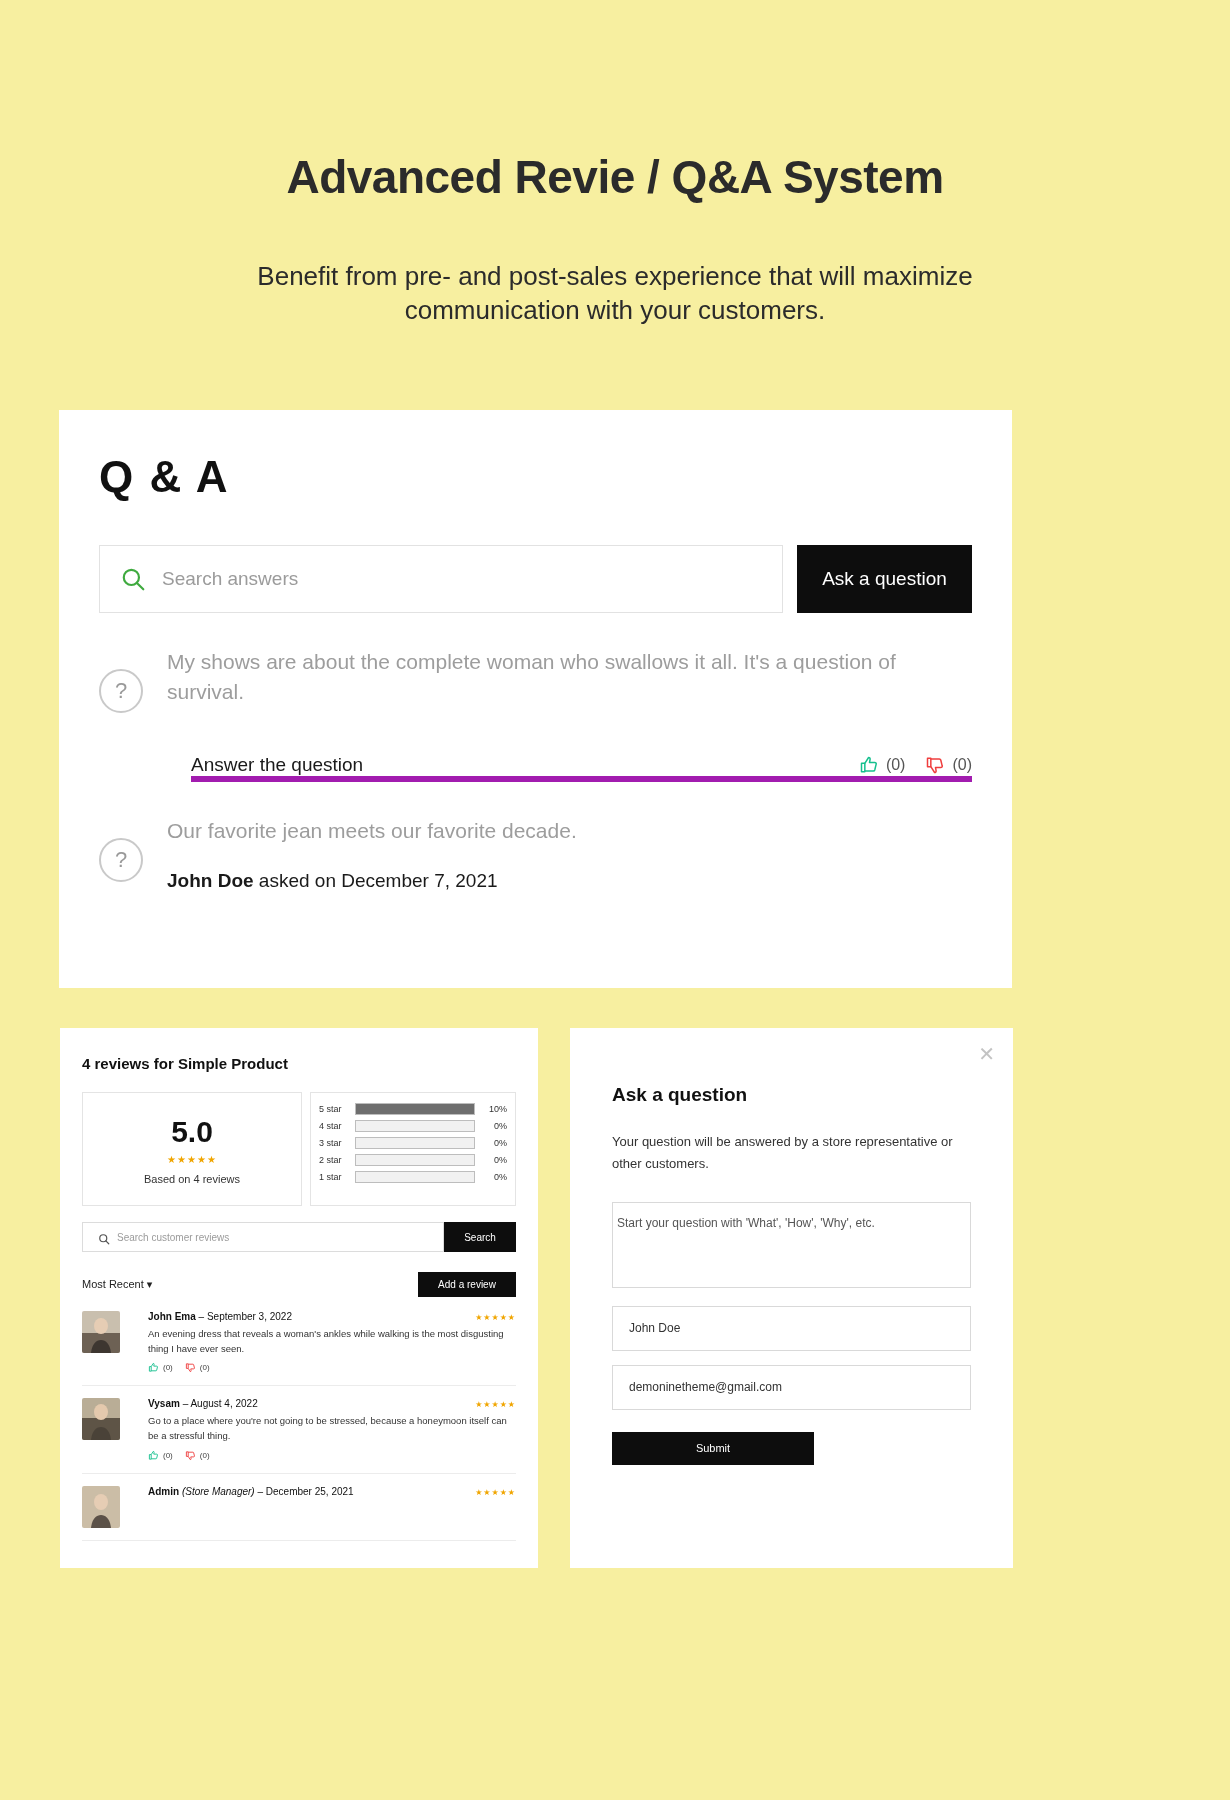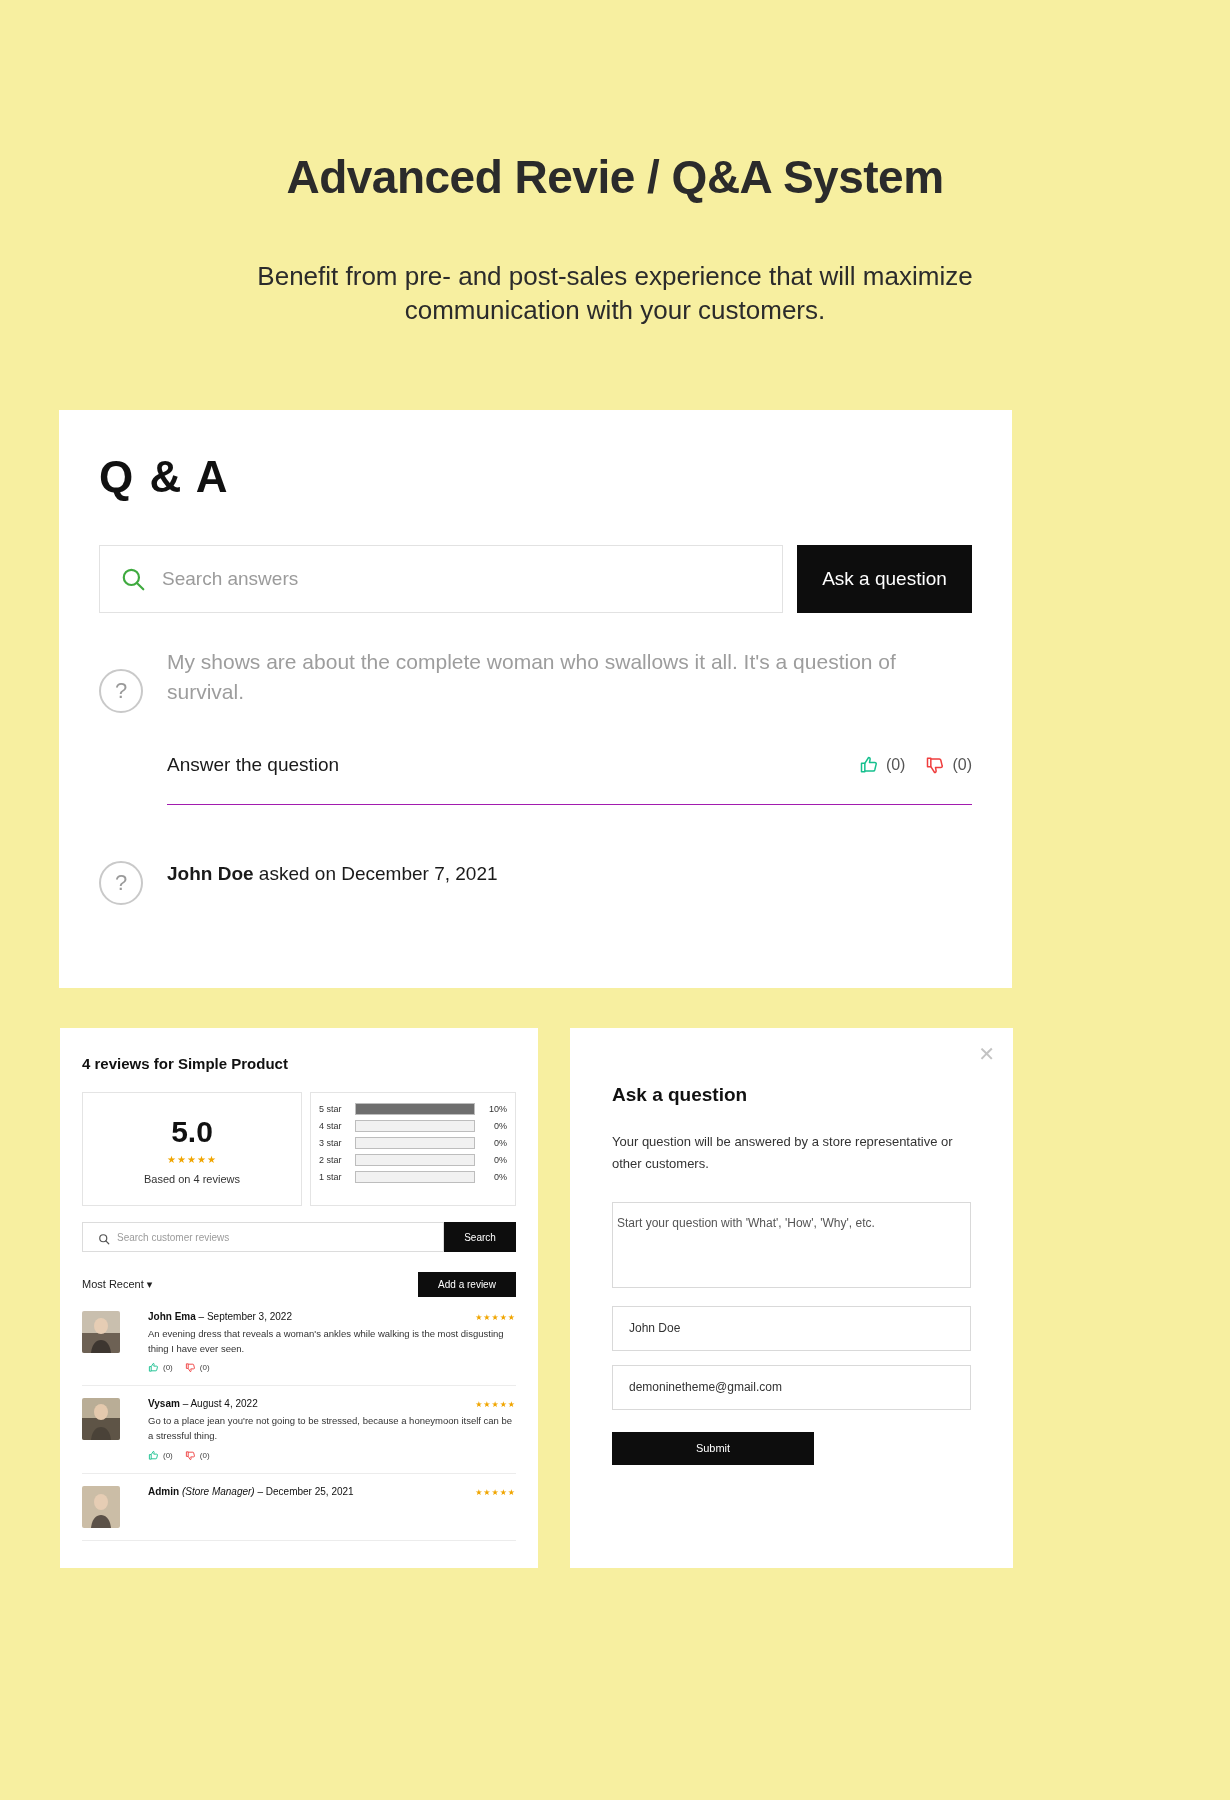--- a/index.html
+++ b/index.html
@@ -56,21 +56,21 @@
     border: 2px solid #c9c9c9; color: #9a9a9a;
     display: flex; align-items: center; justify-content: center;
     font-size: 22px; margin-top: 22px; margin-right: 24px;
   }
   .qa-body { flex: 1; }
   .q-text { font-size: 21px; color: #9d9d9d; line-height: 1.45; }
   .q-meta { font-size: 19px; color: #1a1a1a; margin-top: 24px; }
   .q-meta b { font-weight: 700; }
   .q-actions {
     display: flex; align-items: center; justify-content: space-between;
-    margin-top: 46px; padding-bottom: 28px; border-bottom: 1px solid #a21caf;
+    margin-top: 46px; border-bottom: 6px solid #a21caf; margin-left: 24px;
   }
   .answer-link { font-size: 19px; color: #1a1a1a; cursor: pointer; }
   .votes { display: flex; align-items: center; gap: 20px; font-size: 16px; }
   .vote { display: flex; align-items: center; gap: 7px; }
   .vote.up { color: #16c08e; }
   .vote.down { color: #ef3e3e; }
   .vote svg { display: block; }
   .vote span { color: #555; }
 
   .ans-item { display: flex; padding-top: 30px; }
@@ -215,20 +215,21 @@
                 <span>(0)</span>
               </div>
             </div>
           </div>
         </div>
       </div>
 
       <div class="qa-item">
         <div class="q-badge">?</div>
         <div class="qa-body">
+          <div class="q-text">Our favorite jean meets our favorite decade.</div>
           <div class="q-meta">
             <b>John Doe</b><span> asked on December 7, 2021</span>
           </div>
         </div>
       </div>
 
       <div class="ans-item">
         
         
       </div>
@@ -352,21 +353,21 @@
               <path d="M9 42c1-9 5-13 10-13s9 4 10 13z" fill="#4a4238"></path>
             </svg>
           </div>
           <div class="rbody">
             <div class="rhead">
               <div class="rname">
                 <b>Vysam</b><span> – August 4, 2022</span>
               </div>
               <div class="rstars">★★★★★</div>
             </div>
-            <div class="rtext">Go to a place jean you're not going to be stressed, because a honeymoon itself can be a stressful thing.</div>
+            <div class="rtext">Go to a place where you're not going to be stressed, because a honeymoon itself can be a stressful thing.</div>
             <div class="rvotes">
               <div class="rv up">
                 <svg viewBox="0 0 24 24" width="11" height="11" fill="none" stroke="currentColor" stroke-width="2" stroke-linejoin="round">
                   <path d="M7 10v10H3V10h4z"></path>
                   <path d="M7 10l4.5-7c1.4 0 2 1 1.8 2.2L12.6 9H19c1.1 0 1.9 1 1.6 2l-1.7 7c-.2.7-.8 1.2-1.6 1.2H7"></path>
                 </svg>
                 <span>(0)</span>
               </div>
               <div class="rv down">
                 <svg viewBox="0 0 24 24" width="11" height="11" fill="none" stroke="currentColor" stroke-width="2" stroke-linejoin="round">

